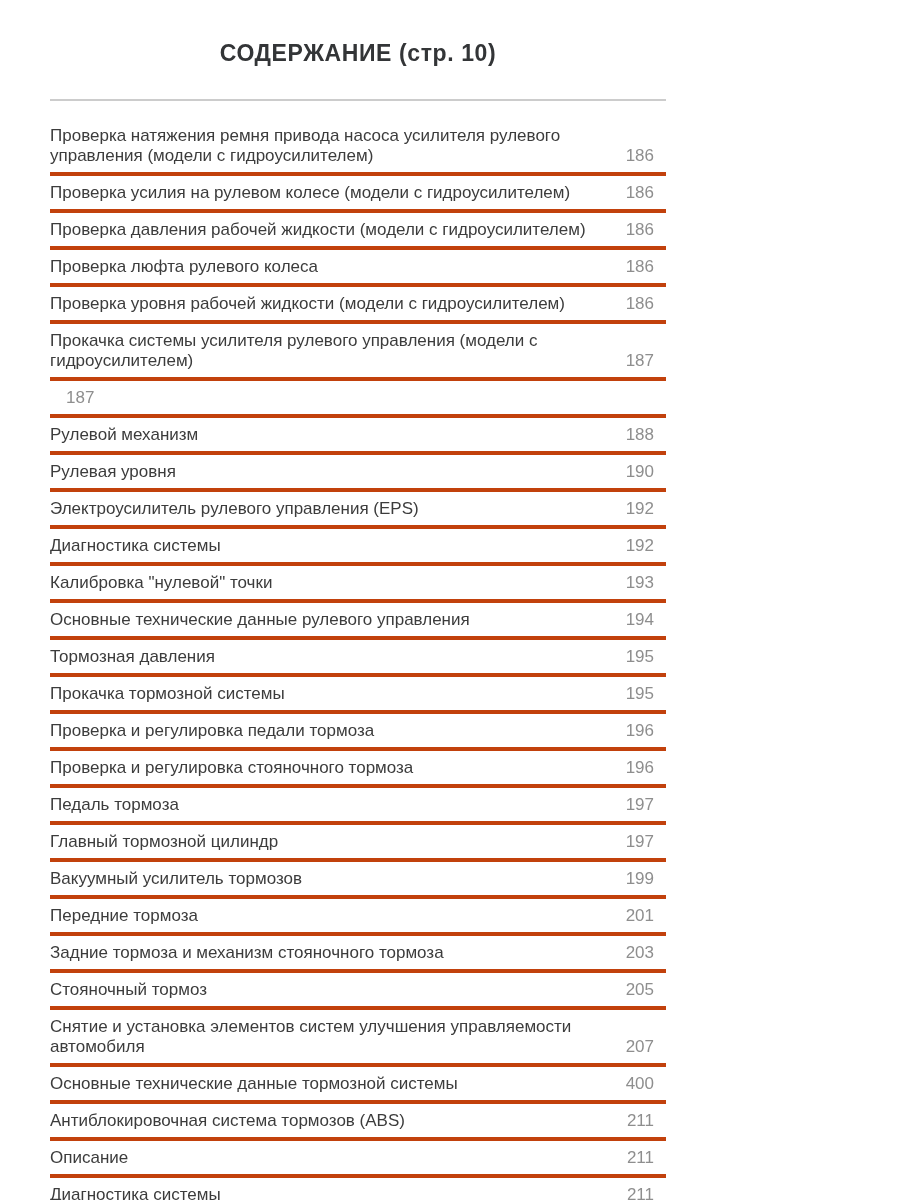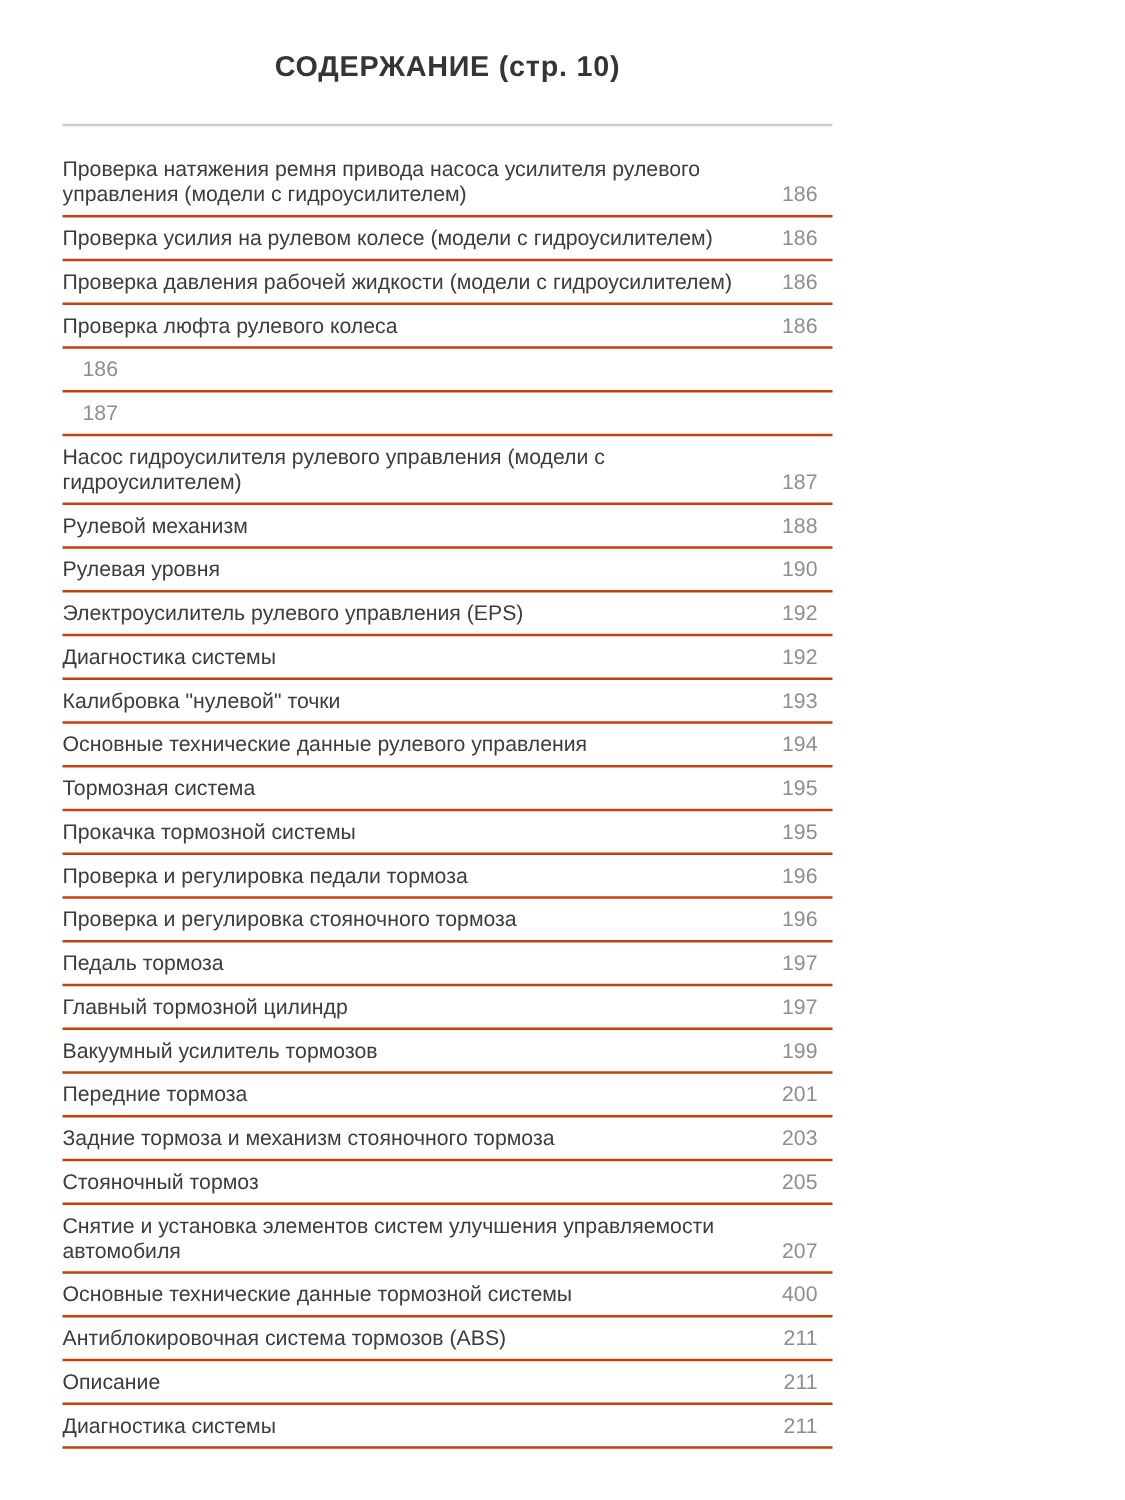--- a/index.html
+++ b/index.html
@@ -33,21 +33,21 @@
     margin-top: 31px;
   }
   .toc-list {
     margin-top: 18px;
   }
   .toc-row {
     display: flex;
     justify-content: space-between;
     align-items: flex-end;
     padding: 7px 0 6px 0;
-    border-bottom: 2px solid #c2410c;
+    border-bottom: 4px solid #c2410c;
   }
   .toc-label {
     font-size: 17px;
     line-height: 20px;
     color: #3c3c3c;
     max-width: 740px;
   }
   .toc-num {
     font-size: 17px;
     line-height: 20px;
@@ -89,29 +89,30 @@
         <span class="toc-label">Проверка давления рабочей жидкости (модели с гидроусилителем)</span>
         <span class="toc-num">186</span>
       </div>
 
       <div class="toc-row">
         <span class="toc-label">Проверка люфта рулевого колеса</span>
         <span class="toc-num">186</span>
       </div>
 
       <div class="toc-row">
-        <span class="toc-num">186</span>
-      </div>
-
-      <div class="toc-row">
+        <span class="toc-label">Проверка уровня рабочей жидкости (модели с гидроусилителем)</span>
+        <span class="toc-num">186</span>
+      </div>
+
+      <div class="toc-row">
+        <span class="toc-label">Прокачка системы усилителя рулевого управления (модели с гидроусилителем)</span>
         <span class="toc-num">187</span>
       </div>
 
       <div class="toc-row">
-        <span class="toc-label">Насос гидроусилителя рулевого управления (модели с гидроусилителем)</span>
         <span class="toc-num">187</span>
       </div>
 
       <div class="toc-row">
         <span class="toc-label">Рулевой механизм</span>
         <span class="toc-num">188</span>
       </div>
 
       <div class="toc-row">
         <span class="toc-label">Рулевая уровня</span>
@@ -132,21 +133,21 @@
         <span class="toc-label">Калибровка "нулевой" точки</span>
         <span class="toc-num">193</span>
       </div>
 
       <div class="toc-row">
         <span class="toc-label">Основные технические данные рулевого управления</span>
         <span class="toc-num">194</span>
       </div>
 
       <div class="toc-row">
-        <span class="toc-label">Тормозная система</span>
+        <span class="toc-label">Тормозная давления</span>
         <span class="toc-num">195</span>
       </div>
 
       <div class="toc-row">
         <span class="toc-label">Прокачка тормозной системы</span>
         <span class="toc-num">195</span>
       </div>
 
       <div class="toc-row">
         <span class="toc-label">Проверка и регулировка педали тормоза</span>

